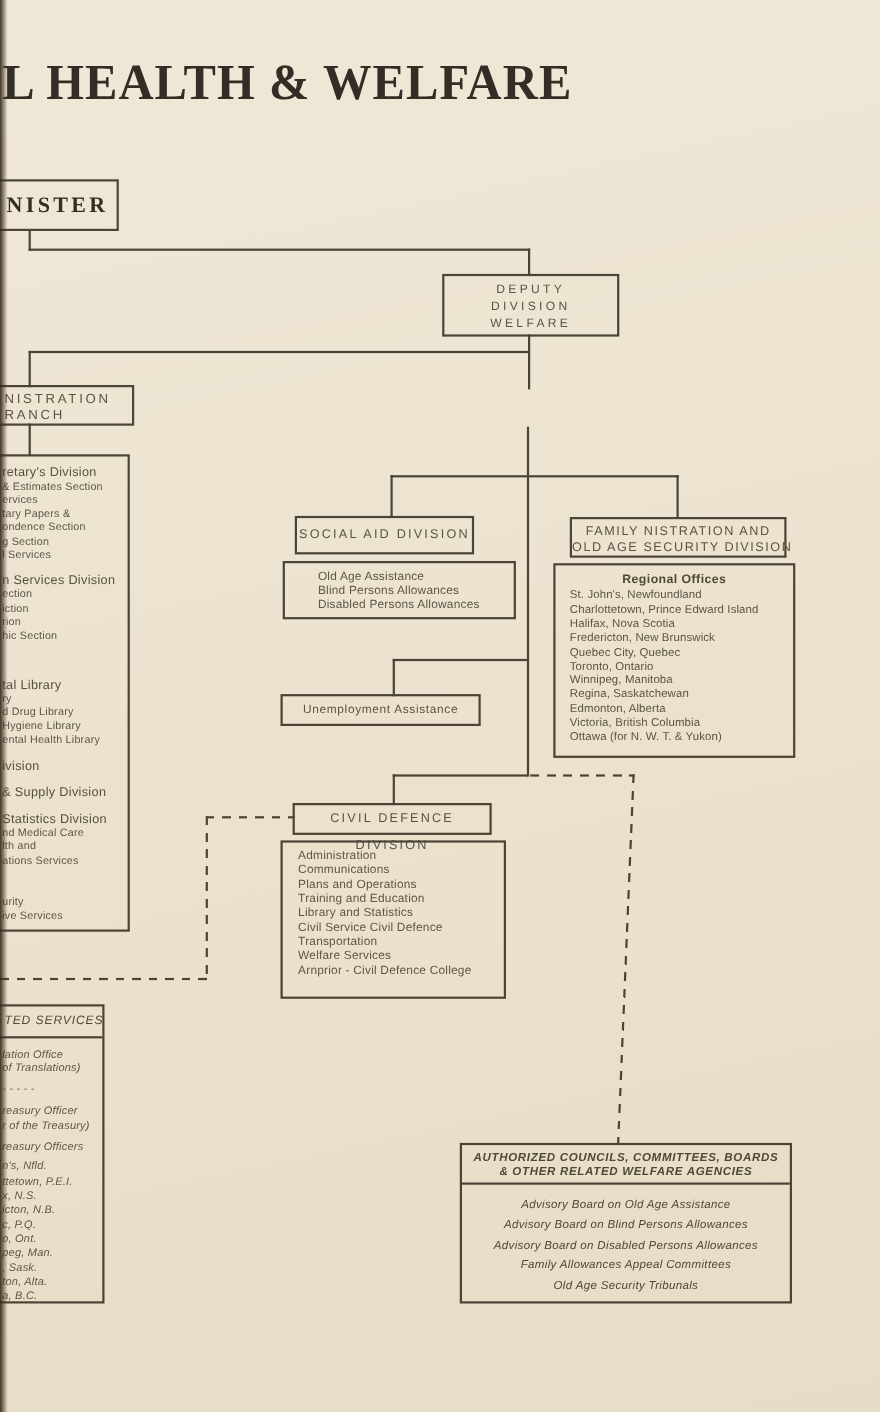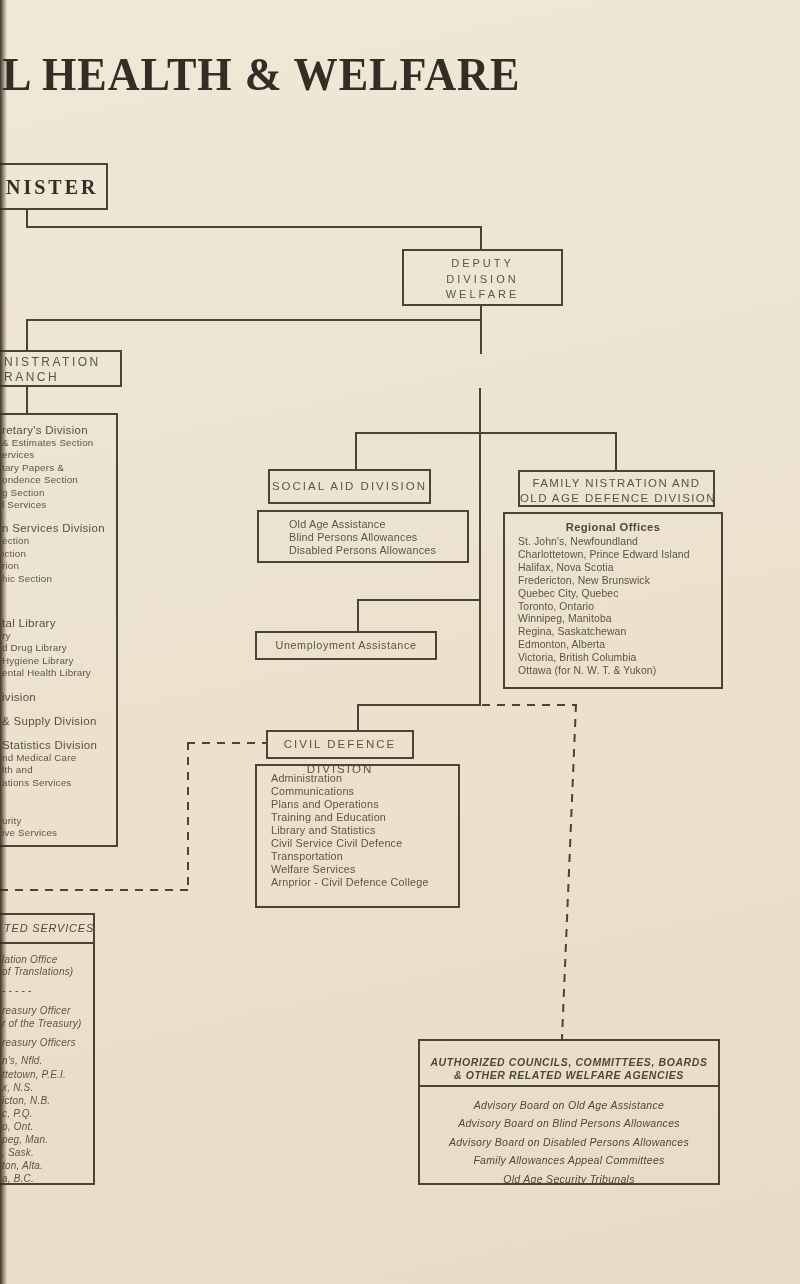--- a/index.html
+++ b/index.html
@@ -68,39 +68,39 @@
   #family-box{left:518px;top:470px;width:197px;height:37px;padding-top:4px;text-align:center;}
   #family-box div{font-size:11.5px;letter-spacing:1.4px;line-height:14.5px;white-space:nowrap;}
   #regional-box{left:503px;top:512px;width:220px;height:177px;padding:7px 0 0 0;}
   #regional-box .rtitle{text-align:center;font-weight:bold;font-size:11.2px;letter-spacing:0.4px;color:#4e4836;}
   #regional-box .ritems{margin-top:3px;padding-left:13px;}
   #regional-box .ritems div{font-size:10.4px;line-height:12.9px;letter-spacing:0.1px;white-space:nowrap;}
 
   
   #unemploy-box{left:255px;top:631px;width:182px;height:29px;}
   #unemploy-box span{display:block;text-align:center;line-height:25px;font-size:10.8px;letter-spacing:0.6px;}
-  #civil-box{left:266px;top:730px;width:148px;height:29px;}
+  #civil-box{left:266px;top:730px;width:181px;height:29px;}
   #civil-box span{display:block;text-align:center;line-height:25px;font-size:11.5px;letter-spacing:2px;}
   #civil-list-box{left:255px;top:764px;width:205px;height:144px;padding:6px 0 0 14px;}
   #civil-list-box .ditems div{line-height:13px;}
 
   
   #related-box{left:-22px;top:913px;width:117px;height:272px;font-style:italic;}
   #related-box .rel-header{
     height:27px;line-height:27px;padding-left:24px;border-bottom:2px solid var(--ink);
     font-size:11px;letter-spacing:0.8px;color:#514b3a;white-space:nowrap;
   }
   #related-box .rel-body{padding-left:22px;}
   .rgroup div{font-size:10px;line-height:12.4px;letter-spacing:0.2px;color:#5d5645;white-space:nowrap;}
   #rg1{margin-top:10px;}#rg2{margin-top:6px;}#rg3{margin-top:8px;}#rg4{margin-top:7px;}
   #rg5{margin-top:5px;}#rg5 div{line-height:13.1px;}
 
   
   #authorized-box{left:418px;top:1039px;width:302px;height:146px;font-style:italic;}
-  #authorized-box .auth-header{padding-top:15px;border-bottom:2px solid var(--ink);padding-bottom:3px;}
+  #authorized-box .auth-header{padding-top:5px;border-bottom:2px solid var(--ink);padding-bottom:3px;}
   #authorized-box .auth-header div{
     text-align:center;font-weight:bold;font-size:10.5px;letter-spacing:0.6px;line-height:13px;color:#4e4836;
   }
   #authorized-box .auth-items{padding-top:9px;}
   #authorized-box .auth-items div{
     text-align:center;font-weight:normal;font-size:10.5px;letter-spacing:0.3px;line-height:18.4px;color:#4e4836;
   }
 
   
   #l1{left:26px;top:210px;width:2px;height:18px;}
@@ -209,21 +209,21 @@
   <div class="box" id="social-list-box">
     <div class="ditems">
         <div>Old Age Assistance</div>
         <div>Blind Persons Allowances</div>
         <div>Disabled Persons Allowances</div>
       </div>
   </div>
 
   <div class="box" id="family-box">
     <div>FAMILY NISTRATION AND</div>
-    <div>OLD AGE DEFENCE DIVISION</div>
+    <div>OLD AGE SECURITY DIVISION</div>
   </div>
 
   <div class="box" id="regional-box">
     <div class="rtitle">Regional Offices</div>
     <div class="ritems">
         <div>St. John's, Newfoundland</div>
         <div>Charlottetown, Prince Edward Island</div>
         <div>Halifax, Nova Scotia</div>
         <div>Fredericton, New Brunswick</div>
         <div>Quebec City, Quebec</div>

